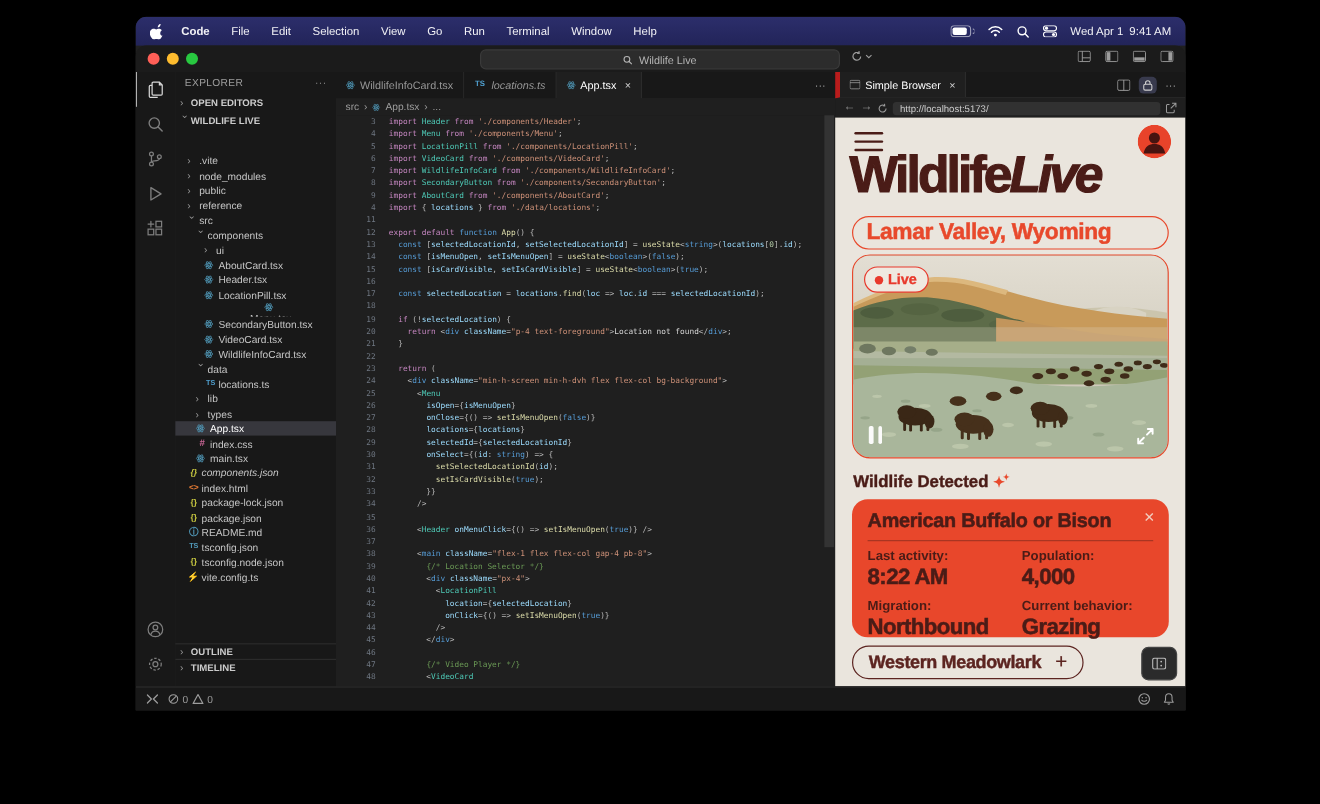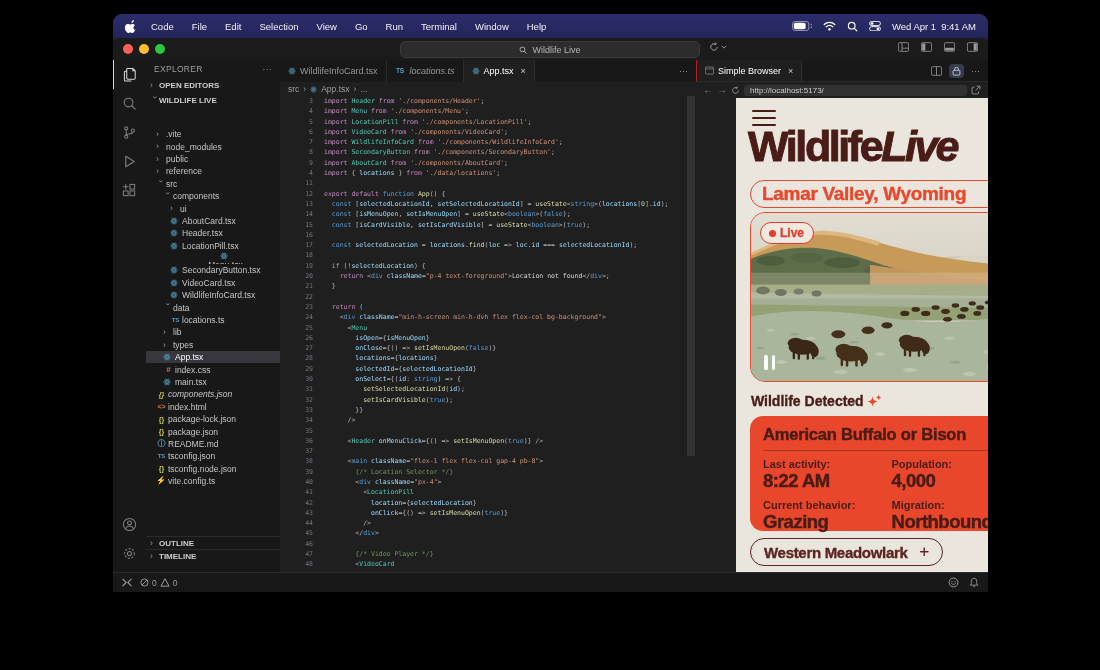--- a/index.html
+++ b/index.html
@@ -6,21 +6,21 @@
   .stage{position:relative;width:1100px;height:670px;background:#000;overflow:hidden;
          font-family:"Liberation Sans",sans-serif;-webkit-font-smoothing:antialiased;}
   .desktop{position:absolute;left:113px;top:14px;width:875px;height:578px;border-radius:9px 9px 0 0;overflow:hidden;background:#1f1f1f;}
 
   
   .menubar{position:absolute;top:0;left:0;right:0;height:24px;background:linear-gradient(#2c2e6b,#222459);
            display:flex;align-items:center;color:#f2f2f6;font-size:9.5px;padding:0 12px;box-sizing:border-box;}
   .mb-left{display:flex;align-items:center;gap:0;}
   .mb-apple{margin-right:6px;display:flex;align-items:center;}
   .mb-item{padding:0 9px;}
-  .mb-item.app{font-weight:400;}
+  .mb-item.app{font-weight:700;}
   .mb-right{margin-left:auto;display:flex;align-items:center;gap:11px;}
   .mb-clock{display:flex;gap:5px;font-size:9.5px;}
 
   
   .vscode{position:absolute;top:24px;left:0;right:0;bottom:0;background:#1f1f1f;border-radius:9px 9px 0 0;overflow:hidden;}
   .titlebar{position:absolute;top:0;left:0;right:0;height:22px;background:#1b1b1b;border-bottom:1px solid #2b2b2b;}
   .tl{position:absolute;top:6px;width:10px;height:10px;border-radius:50%;}
   .tl.r{left:10px;background:#ff5f57}.tl.y{left:26px;background:#febc2e}.tl.g{left:42px;background:#28c840}
   .nav-arrow{position:absolute;top:3px;color:#8f8f8f;font-size:11px;}
   .searchbox{position:absolute;left:287px;top:3px;width:298px;height:15px;background:#2c2c2c;border:1px solid #3a3a3a;border-radius:5px;
@@ -58,27 +58,27 @@
   .breadcrumb{position:absolute;left:167px;top:44px;width:416px;height:14px;background:#1f1f1f;display:flex;align-items:center;gap:4px;padding-left:8px;font-size:8.5px;color:#9d9d9d;box-sizing:border-box;}
   .code{position:absolute;left:167px;top:58px;width:416px;bottom:20px;background:#1f1f1f;overflow:hidden;
         font-family:"DejaVu Sans Mono",monospace;font-size:6.5px;line-height:10.3px;}
   .code-row{display:flex;height:10.3px;white-space:pre;}
   .code-num{width:33px;flex:none;text-align:right;padding-right:11px;color:#6e7681;}
   .ck{color:#C586C0}.cb{color:#569CD6}.cv{color:#9CDCFE}.cf{color:#DCDCAA}.ct{color:#4EC9B6}
   .cs{color:#CE9178}.cn{color:#B5CEA8}.cc{color:#6A9955}.cp{color:#B8B8B8}.cw{color:#d6d6d6}
   .vscroll{position:absolute;left:574px;top:58px;width:8px;height:360px;background:rgba(121,121,121,.22);}
 
   
-  .tabs2{position:absolute;left:583px;top:22px;width:292px;height:22px;background:#181818;border-bottom:1px solid #2b2b2b;border-left:1px solid #b91c1c;display:flex;box-sizing:border-box;}
+  .tabs2{position:absolute;left:583px;top:22px;width:292px;height:22px;background:#181818;border-bottom:1px solid #2b2b2b;border-left:4px solid #b91c1c;display:flex;box-sizing:border-box;}
   .tabs2-actions{margin-left:auto;display:flex;align-items:center;gap:7px;padding-right:8px;color:#9d9d9d;}
   .lockbox{background:#383a4d;border-radius:4px;padding:2px 3px;display:flex;align-items:center;}
   .btoolbar{position:absolute;left:583px;top:44px;width:292px;height:16px;background:#1f1f1f;display:flex;align-items:center;gap:4px;padding:0 7px;box-sizing:border-box;color:#9a9a9a;}
   .btool-arrow{font-size:10px;line-height:1;color:#8f8f8f;}
   .urlbar{flex:1;height:11px;background:#313131;border-radius:3px;color:#cccccc;font-size:8px;display:flex;align-items:center;padding:0 6px;}
-  .viewport{position:absolute;left:583px;top:60px;width:292px;bottom:20px;background:#eae5dd;overflow:hidden;margin-left:40px;}
+  .viewport{position:absolute;left:583px;top:60px;width:292px;bottom:20px;background:#eae5dd;overflow:hidden;}
 
   
   .wl-burger{position:absolute;left:16px;top:12px;width:24px;height:16px;display:flex;flex-direction:column;justify-content:space-between;}
   .wl-burger div{height:2.4px;background:#4a1c17;border-radius:2px;}
   .wl-avatar{position:absolute;right:12px;top:6px;width:28px;height:28px;border-radius:50%;overflow:hidden;}
   .wl-logo{position:absolute;left:12px;top:27px;font-size:43px;font-weight:700;color:#4a1c17;letter-spacing:-2.4px;line-height:1;-webkit-text-stroke:1px #4a1c17;white-space:nowrap;}
   .wl-logo .it{font-style:italic;letter-spacing:-2.6px;}
   .wl-pill{position:absolute;left:14px;right:14px;top:82px;height:26px;border:1.5px solid #e8492c;border-radius:14px;display:flex;align-items:center;padding-left:11px;color:#e8492c;font-size:19px;font-weight:700;-webkit-text-stroke:.4px #e8492c;letter-spacing:-.3px;}
   .wl-video{position:absolute;left:14px;right:14px;top:114px;height:170px;border:1.5px solid #e8492c;border-radius:15px;overflow:hidden;background:#cfc9bb;box-sizing:border-box;}
   .live-badge{position:absolute;left:9px;top:9px;height:20px;background:#efe9e0;border:1.5px solid #e8392c;border-radius:12px;display:flex;align-items:center;gap:4px;padding:0 9px 0 8px;}
@@ -758,26 +758,26 @@
         <div class="wl-grid">
           <div>
             <div class="wl-label">Last activity:</div>
             <div class="wl-value">8:22 AM</div>
           </div>
           <div>
             <div class="wl-label">Population:</div>
             <div class="wl-value">4,000</div>
           </div>
           <div>
+            <div class="wl-label">Migration:</div>
+            <div class="wl-value">Northbound</div>
+          </div>
+          <div>
             <div class="wl-label">Current behavior:</div>
             <div class="wl-value">Grazing</div>
-          </div>
-          <div>
-            <div class="wl-label">Migration:</div>
-            <div class="wl-value">Northbound</div>
           </div>
         </div>
       </div>
 
       <div class="wl-secondary">
         <span>Western Meadowlark</span>
         <span class="plus">+</span>
       </div>
 
       <div class="wl-float">

